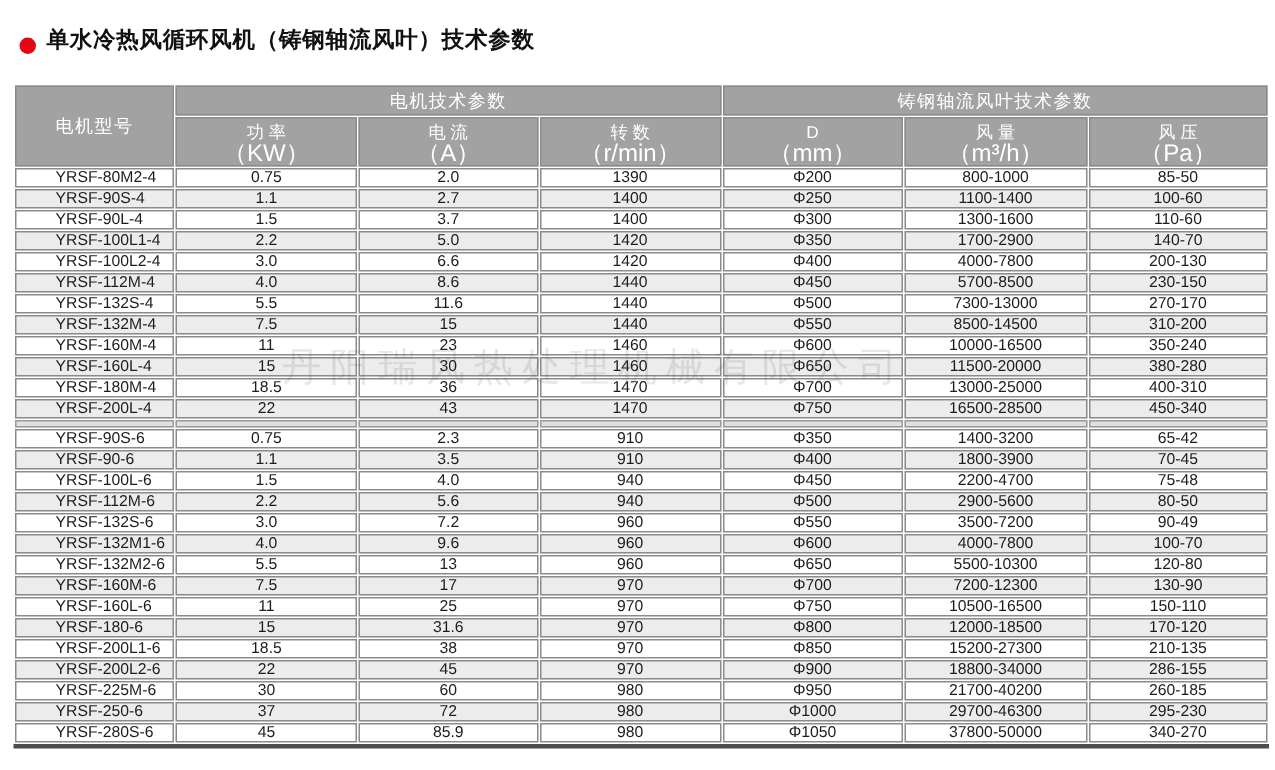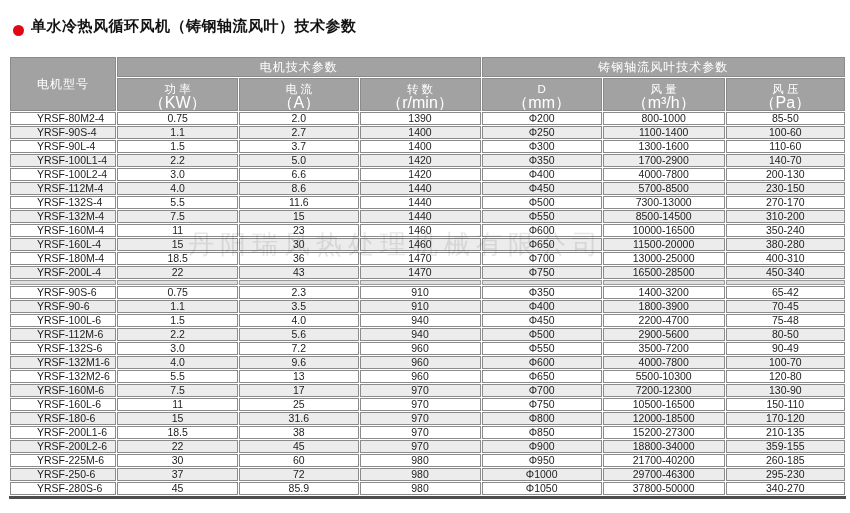--- a/index.html
+++ b/index.html
@@ -354,21 +354,21 @@
           <td>15200-27300</td>
           <td>210-135</td>
         </tr>
         <tr class="alt">
           <td class="model">YRSF-200L2-6</td>
           <td>22</td>
           <td>45</td>
           <td>970</td>
           <td>Φ900</td>
           <td>18800-34000</td>
-          <td>359-155</td>
+          <td>286-155</td>
         </tr>
         <tr>
           <td class="model">YRSF-225M-6</td>
           <td>30</td>
           <td>60</td>
           <td>980</td>
           <td>Φ950</td>
           <td>21700-40200</td>
           <td>260-185</td>
         </tr>

